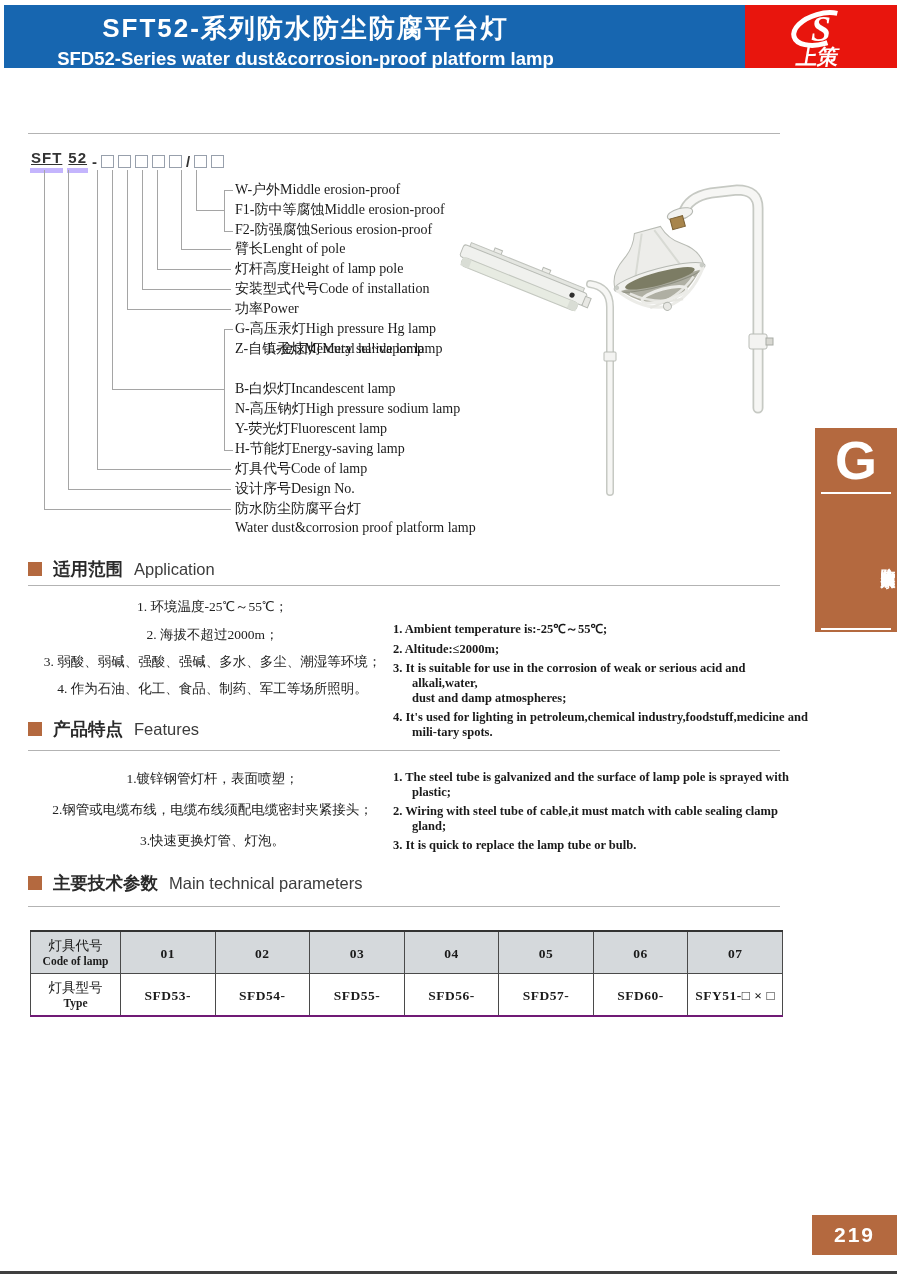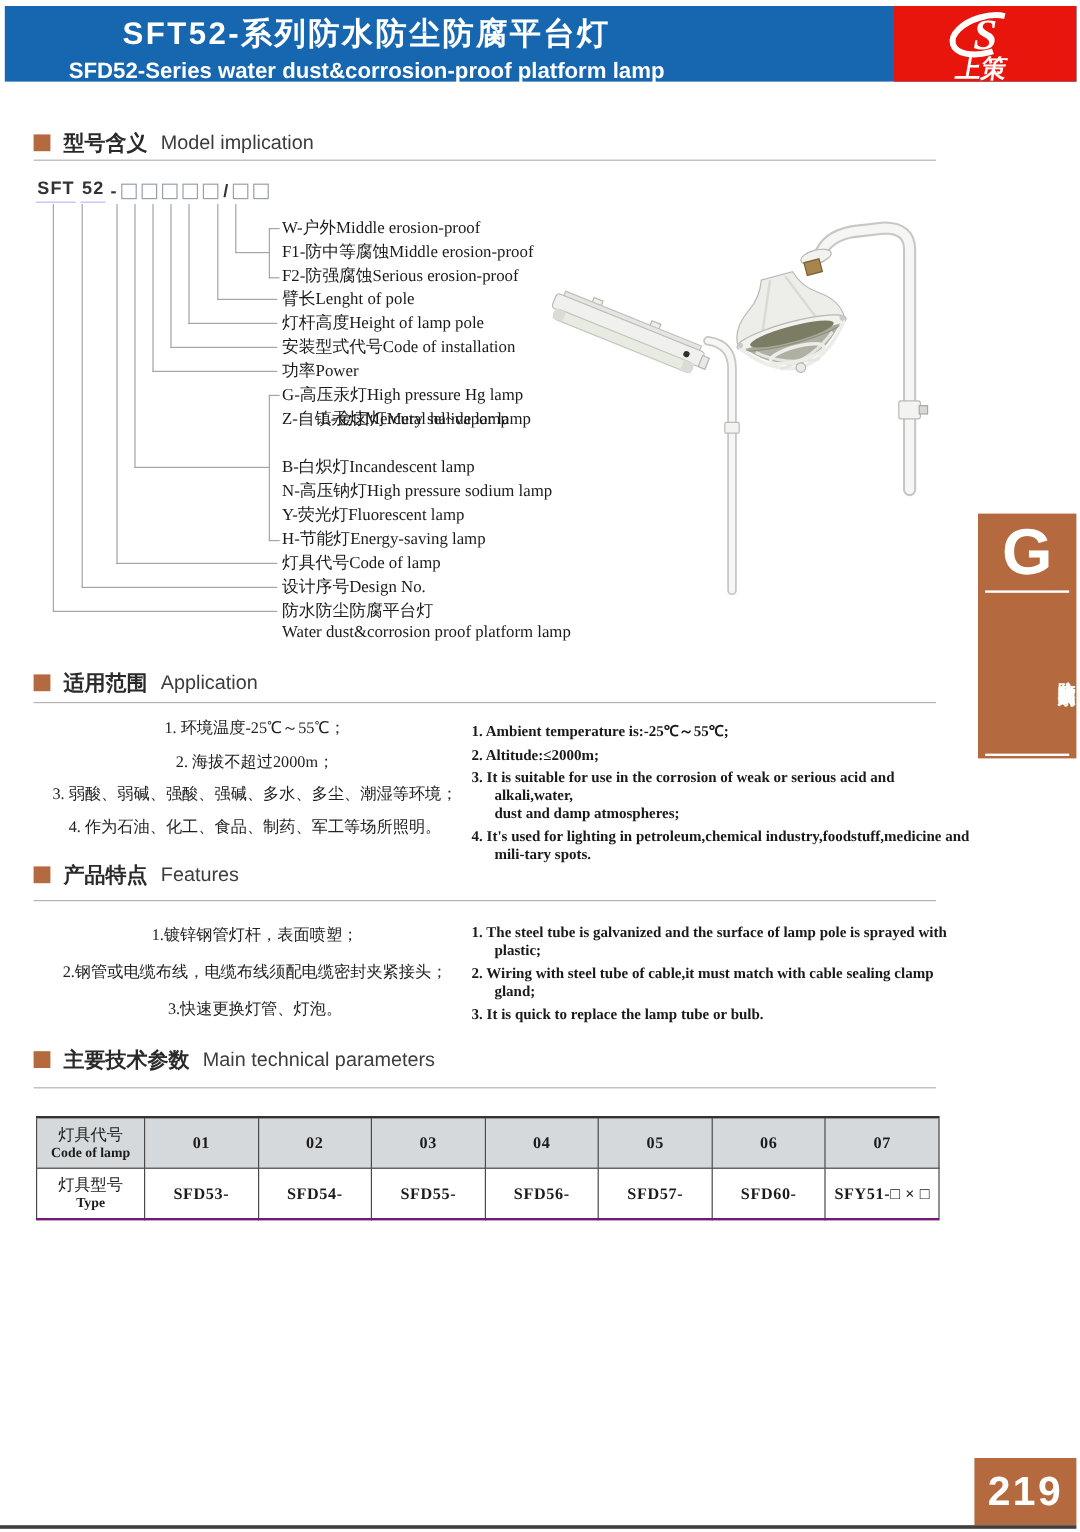--- a/index.html
+++ b/index.html
@@ -14,21 +14,21 @@
   .logo-box{position:absolute;right:0;top:0;width:152px;height:100%;background:var(--logo-red,#e8150d);}
   
   .sec-head{position:absolute;display:flex;align-items:center;gap:11px;height:22px;}
   .sq{width:14px;height:14px;background:var(--accent,#b4693f);flex:0 0 auto;}
   .sec-cn{font-family:"Liberation Sans",sans-serif;font-weight:bold;font-size:17.5px;color:#2a2a2a;}
   .sec-en{font-family:"Liberation Sans",sans-serif;font-size:16.5px;color:#3c3c3c;}
   .rule{position:absolute;left:28px;width:752px;height:1px;background:#b3b3b3;}
   
   .formula{position:absolute;left:30px;top:149px;display:flex;align-items:center;gap:4px;
            font-family:"Liberation Sans",sans-serif;font-weight:bold;font-size:15px;color:#333;}
-  .formula .u{border-bottom:1px solid #c4b5fd;padding:0 1px 2px 1px;letter-spacing:1px;}
+  .formula .u{border-bottom:5px solid #c4b5fd;padding:0 1px 2px 1px;letter-spacing:1px;text-decoration:underline;}
   .cbox{width:11px;height:11px;border:1px solid #98a0ac;background:#fff;}
   .elbow{position:absolute;border-left:1px solid #a5a5a5;border-bottom:1px solid #a5a5a5;}
   .bracket{position:absolute;width:8px;border-left:1px solid #a5a5a5;border-top:1px solid #a5a5a5;border-bottom:1px solid #a5a5a5;}
   .dlabel{position:absolute;left:235px;font-size:14px;white-space:nowrap;color:#1b1b1b;}
   
   .cnlist{position:absolute;left:30px;width:365px;text-align:center;}
   .cnlist .item{font-size:13.5px;white-space:pre-line;color:#222;}
   .enlist{position:absolute;left:393px;width:420px;}
   .enlist .item{font-weight:bold;font-size:12.5px;white-space:pre-line;color:#1a1a1a;
                 padding-left:19px;text-indent:-19px;}
@@ -42,22 +42,22 @@
   .cell-val{font-weight:bold;font-size:13.5px;letter-spacing:.5px;}
   
   .side-tab{position:absolute;left:815px;top:428px;width:82px;height:204px;background:var(--accent,#b4693f);color:#fff;}
   .tab-letter{font-family:"Liberation Sans",sans-serif;font-weight:bold;font-size:54px;text-align:center;line-height:60px;margin-top:2px;}
   .tab-line{width:70px;height:2px;background:#fff;margin:2px auto;}
   .tab-text{writing-mode:vertical-rl;text-orientation:upright;font-family:"Liberation Sans",sans-serif;
             font-weight:bold;font-size:14.5px;letter-spacing:1px;margin:4px auto 0 auto;height:124px;display:block;text-align:center;width:100%;}
   
   .website{position:absolute;left:0;top:1229px;width:840px;text-align:center;
            font-family:"Liberation Sans",sans-serif;font-weight:bold;font-size:13px;color:#111;letter-spacing:.5px;}
-  .page-num{position:absolute;left:812px;top:1215px;width:85px;height:56px;background:var(--accent,#b4693f);
-            color:#fff;font-family:"Liberation Sans",sans-serif;font-weight:bold;font-size:34px;
+  .page-num{position:absolute;left:812px;top:1215px;width:85px;height:40px;background:var(--accent,#b4693f);
+            color:#fff;font-family:"Liberation Sans",sans-serif;font-weight:bold;font-size:21px;
             display:flex;align-items:center;justify-content:center;letter-spacing:2px;}
   .bottom-rule{position:absolute;left:0;top:1271px;width:897px;height:3px;background:#3f3f3f;}
   .product-svg{position:absolute;left:430px;top:150px;width:370px;height:355px;}
 </style>
 </head>
 <body>
 
 <div class="page">
 
   <div class="header">
@@ -67,25 +67,20 @@
     </div>
     <div class="logo-box">
       <svg width="152" height="63" viewBox="0 0 152 63">
         <ellipse cx="76" cy="24" rx="28" ry="15" fill="none" stroke="#fff" stroke-width="5" transform="rotate(-16 76 24)" stroke-dasharray="92 46" stroke-dashoffset="-32"></ellipse>
         <text x="76" y="36" font-size="36" font-weight="bold" font-style="italic" font-family="Liberation Serif, serif" fill="#fff" text-anchor="middle">S</text>
         <text x="82" y="59" font-size="21" font-weight="bold" font-family="Liberation Sans, sans-serif" fill="#fff" text-anchor="middle" transform="skewX(-10)">上策</text>
       </svg>
     </div>
   </div>
 
-  <div class="sec-head" style="left:28px;top:108px;">
-    <span class="sq"></span>
-    <span class="sec-cn">型号含义</span>
-    <span class="sec-en">Model implication</span>
-  </div>
   <div class="rule" style="top:133px;"></div>
 
   <div class="formula">
     <span class="u">SFT</span>
     <span class="u">52</span>
     <span>-</span>
     <span class="cbox"></span>
     <span class="cbox"></span>
     <span class="cbox"></span>
     <span class="cbox"></span>
@@ -174,21 +169,21 @@
     <span class="sec-en">Application</span>
   </div>
   <div class="rule" style="top:585px;"></div>
 
   <div class="cnlist" style="top:598px;">
     <div class="item" style="margin-bottom:10px;">1.  环境温度-25℃～55℃；</div>
     <div class="item" style="margin-bottom:9px;">2.  海拔不超过2000m；</div>
     <div class="item" style="margin-bottom:9px;">3.  弱酸、弱碱、强酸、强碱、多水、多尘、潮湿等环境；</div>
     <div class="item">4.  作为石油、化工、食品、制药、军工等场所照明。</div>
   </div>
-  <div class="enlist" style="top:600px;">
+  <div class="enlist" style="top:620px;">
     <div class="item" style="margin-bottom:4px;">1.  Ambient temperature is:-25℃～55℃;</div>
     <div class="item" style="margin-bottom:4px;">2.  Altitude:≤2000m;</div>
     <div class="item" style="margin-bottom:4px;">3.  It is suitable for use in the corrosion of weak or serious acid and alkali,water,
 dust and damp atmospheres;</div>
     <div class="item">4.  It's used for lighting in petroleum,chemical industry,foodstuff,medicine and
 mili-tary spots.</div>
   </div>
 
   <div class="sec-head" style="left:28px;top:718px;">
     <span class="sq"></span>

